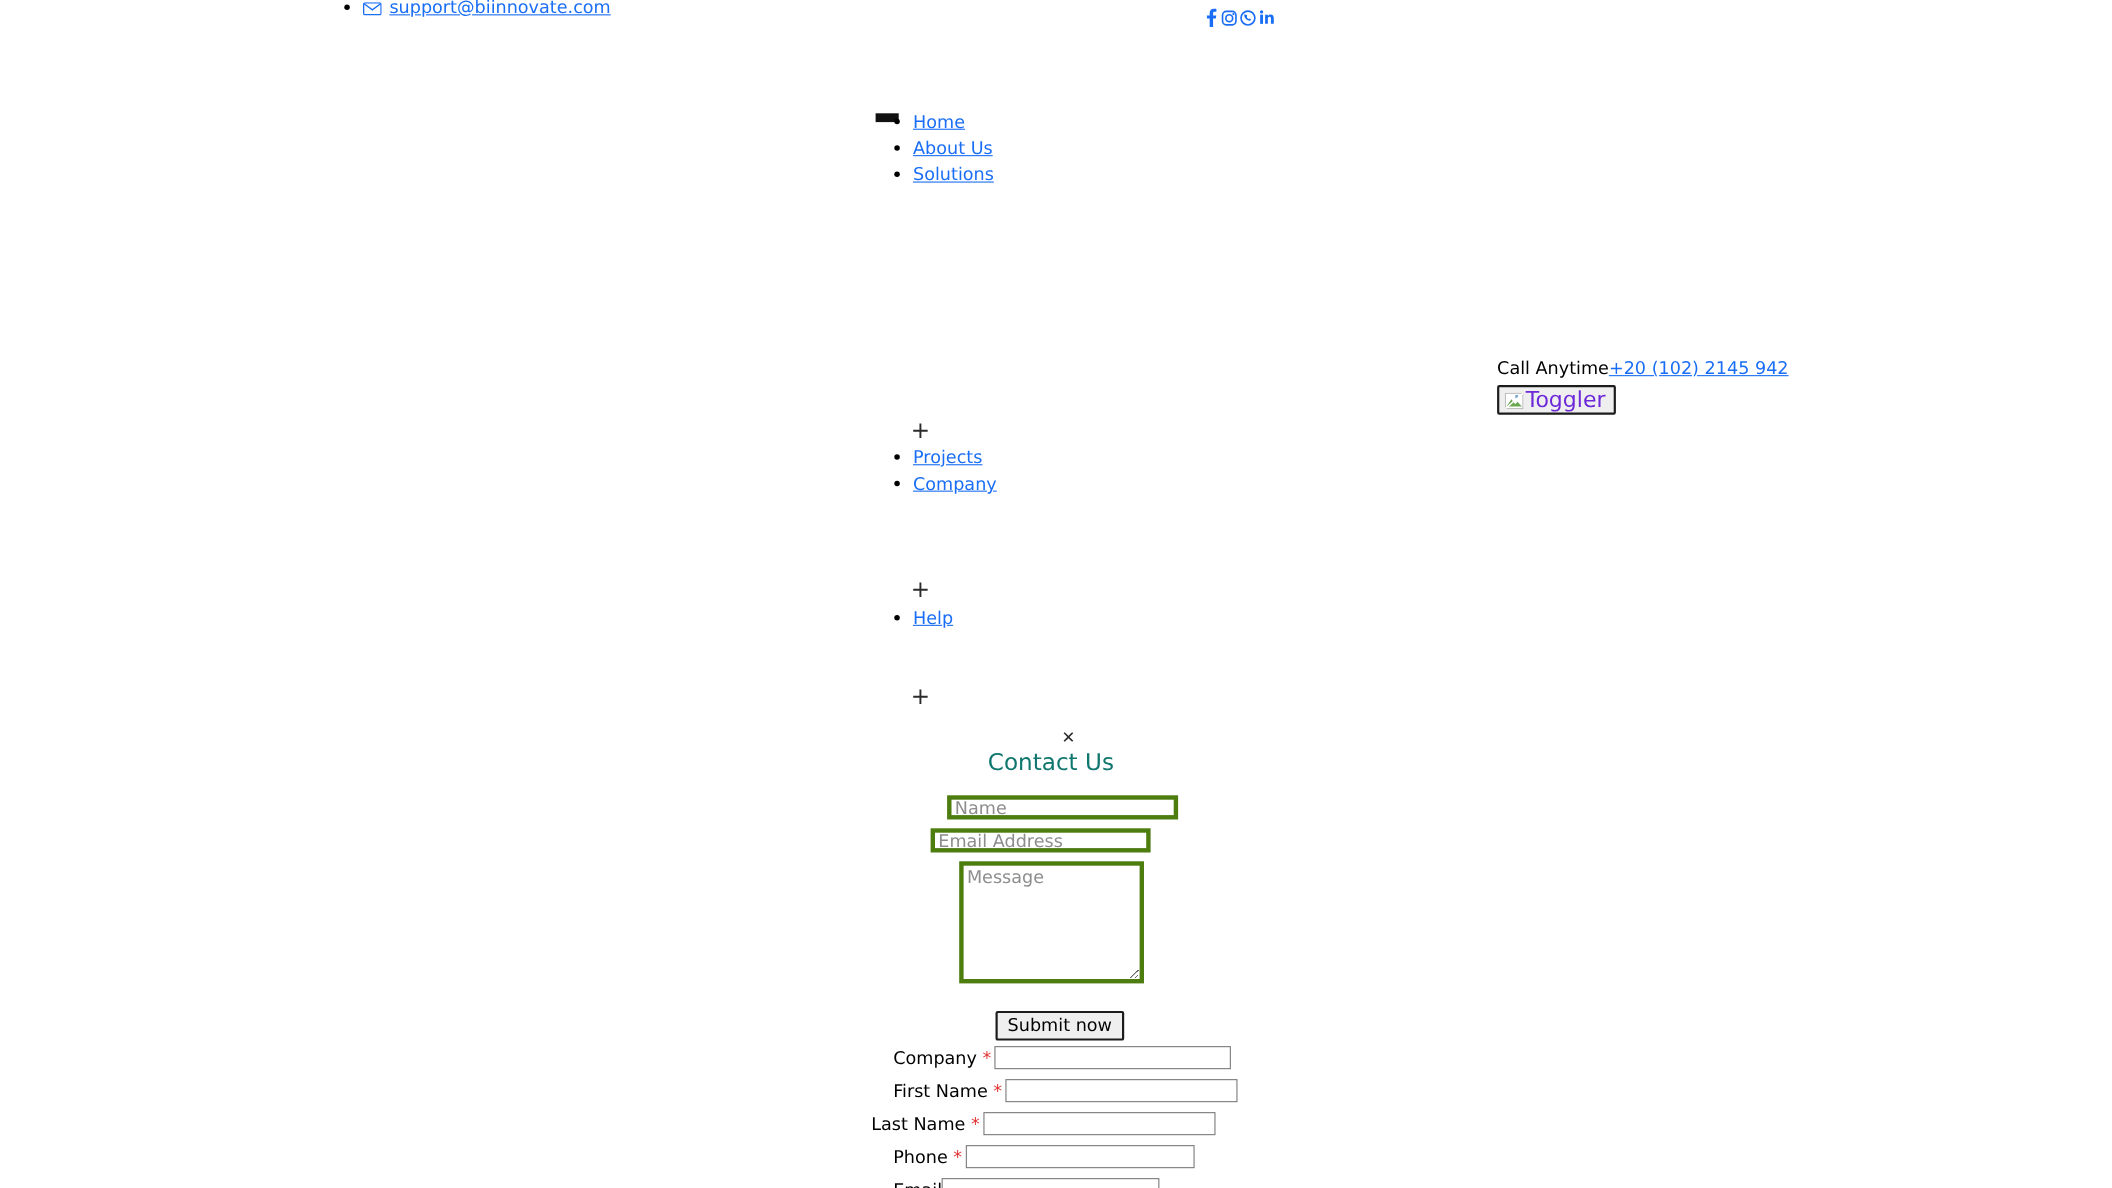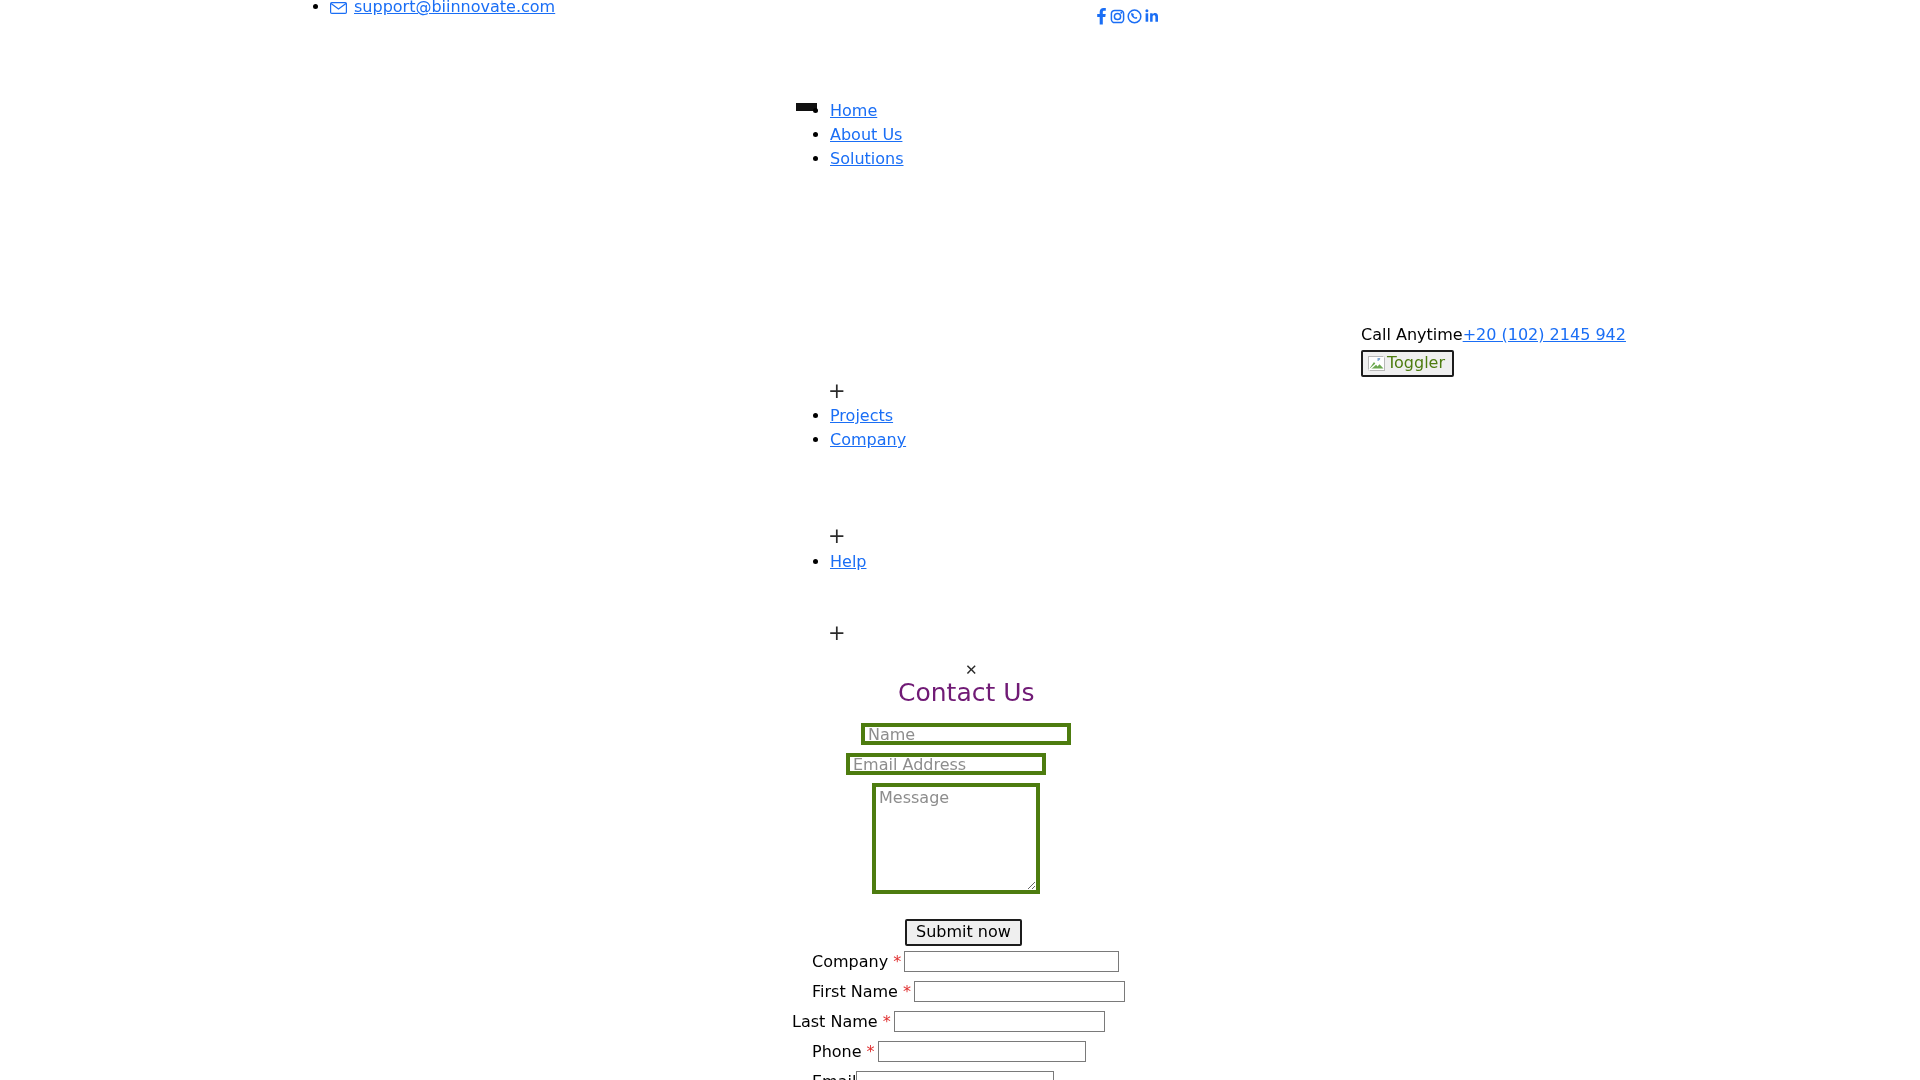--- a/index.html
+++ b/index.html
@@ -101,23 +101,23 @@
     left: 1361px; top: 325px;
     white-space: nowrap;
   }
   .toggler-btn {
     position: absolute;
     left: 1361px; top: 350px;
     background: #efefef;
     border: 2px solid #1c1c1c;
     border-radius: 2px;
     padding: 2px 7px 3px 5px;
-    font-size: 16px;
-    font-family: "DejaVu Sans", "Liberation Sans", sans-serif;
-    color: #4d7c0f;
+    font-size: 20px;
+    font-family: "DejaVu Sans", "Liberation Sans", sans-serif;
+    color: #6d28d9;
     cursor: pointer;
     display: flex;
     align-items: center;
     gap: 2px;
     line-height: 18px;
   }
   .broken-img {
     width: 17px; height: 15px;
     display: inline-block;
     flex: 0 0 auto;
@@ -132,23 +132,23 @@
     color: #2b2b2b;
     background: none;
     border: 0;
     padding: 0;
     cursor: pointer;
     font-family: "DejaVu Sans", "Liberation Sans", sans-serif;
   }
   .modal-title {
     position: absolute;
     left: 898px; top: 678px;
-    font-size: 25px;
+    font-size: 21px;
     font-weight: 400;
-    color: #701a75;
+    color: #0f766e;
     margin: 0;
     line-height: 30px;
   }
   .inp {
     position: absolute;
     box-sizing: border-box;
     font-family: "DejaVu Sans", "Liberation Sans", sans-serif;
     font-size: 16px;
     color: #000;
     background: #fff;

